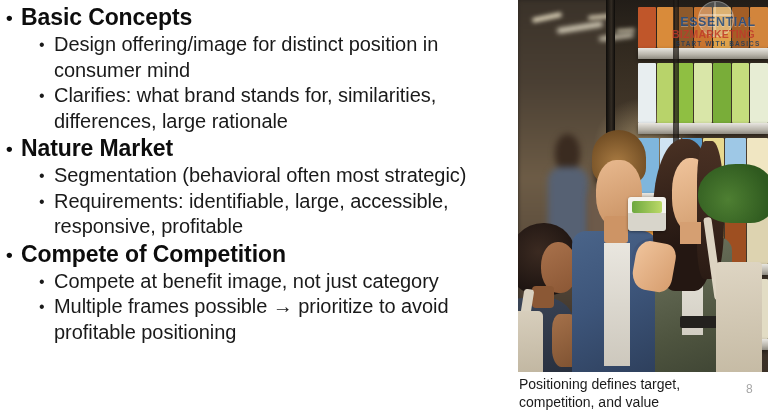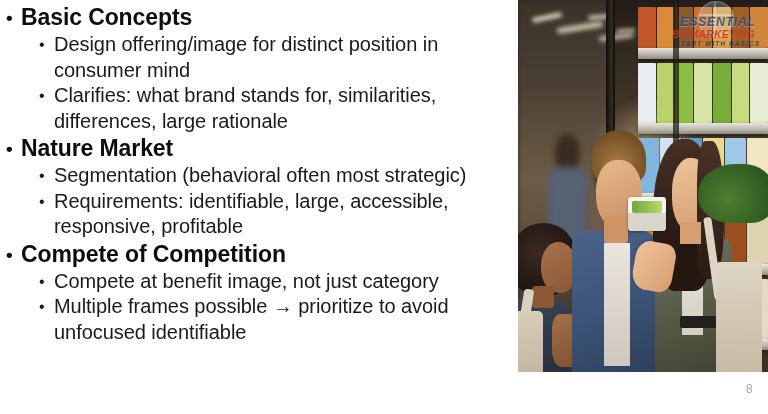--- a/index.html
+++ b/index.html
@@ -48,21 +48,21 @@
   .l2 .txt { flex:1; }
 
   
   .photo-wrap {
     position:absolute;
     left:518px; top:0;
     width:250px; height:372px;
     overflow:hidden;
     background:#2b2520;
   }
-  .photo { position:absolute; inset:0;font-style:italic; }
+  .photo { position:absolute; inset:0; }
 
   
   .bg-left {
     position:absolute; left:0; top:0; width:42%; height:100%;
     background:
       linear-gradient(180deg,#3a3229 0%,#4a3f33 22%,#6d5c46 48%,#564839 72%,#2e2822 100%);
     filter:blur(2px);
   }
   .bg-right {
     position:absolute; left:38%; top:0; width:62%; height:100%;
@@ -277,21 +277,21 @@
       <div class="l1">
         <span class="bul">•</span>
         <span class="txt">Compete of Competition</span>
       </div>
       <div class="l2">
         <span class="bul">•</span>
         <span class="txt">Compete at benefit image, not just category</span>
       </div>
       <div class="l2">
         <span class="bul">•</span>
-        <span class="txt">Multiple frames possible → prioritize to avoid unfocused identifiable</span>
+        <span class="txt">Multiple frames possible → prioritize to avoid profitable positioning</span>
       </div>
     </div>
   </div>
 
   <div class="photo-wrap" aria-label="Three shoppers examining a product in a supermarket refrigerated aisle">
     <div class="photo">
 
       <div class="bg-left"></div>
       <div class="bg-right"></div>
 
@@ -416,15 +416,16 @@
       <div class="wm">
         <div class="globe"></div>
         <div class="t1">ESSENTIAL</div>
         <div class="t2">BIZMARKETING</div>
         <div class="t3">START WITH BASICS</div>
       </div>
 
     </div>
   </div>
 
+  <div class="caption">Positioning defines target, competition, and value</div>
   <div class="pageno">8</div>
 
 </div>
 
 </body></html>

